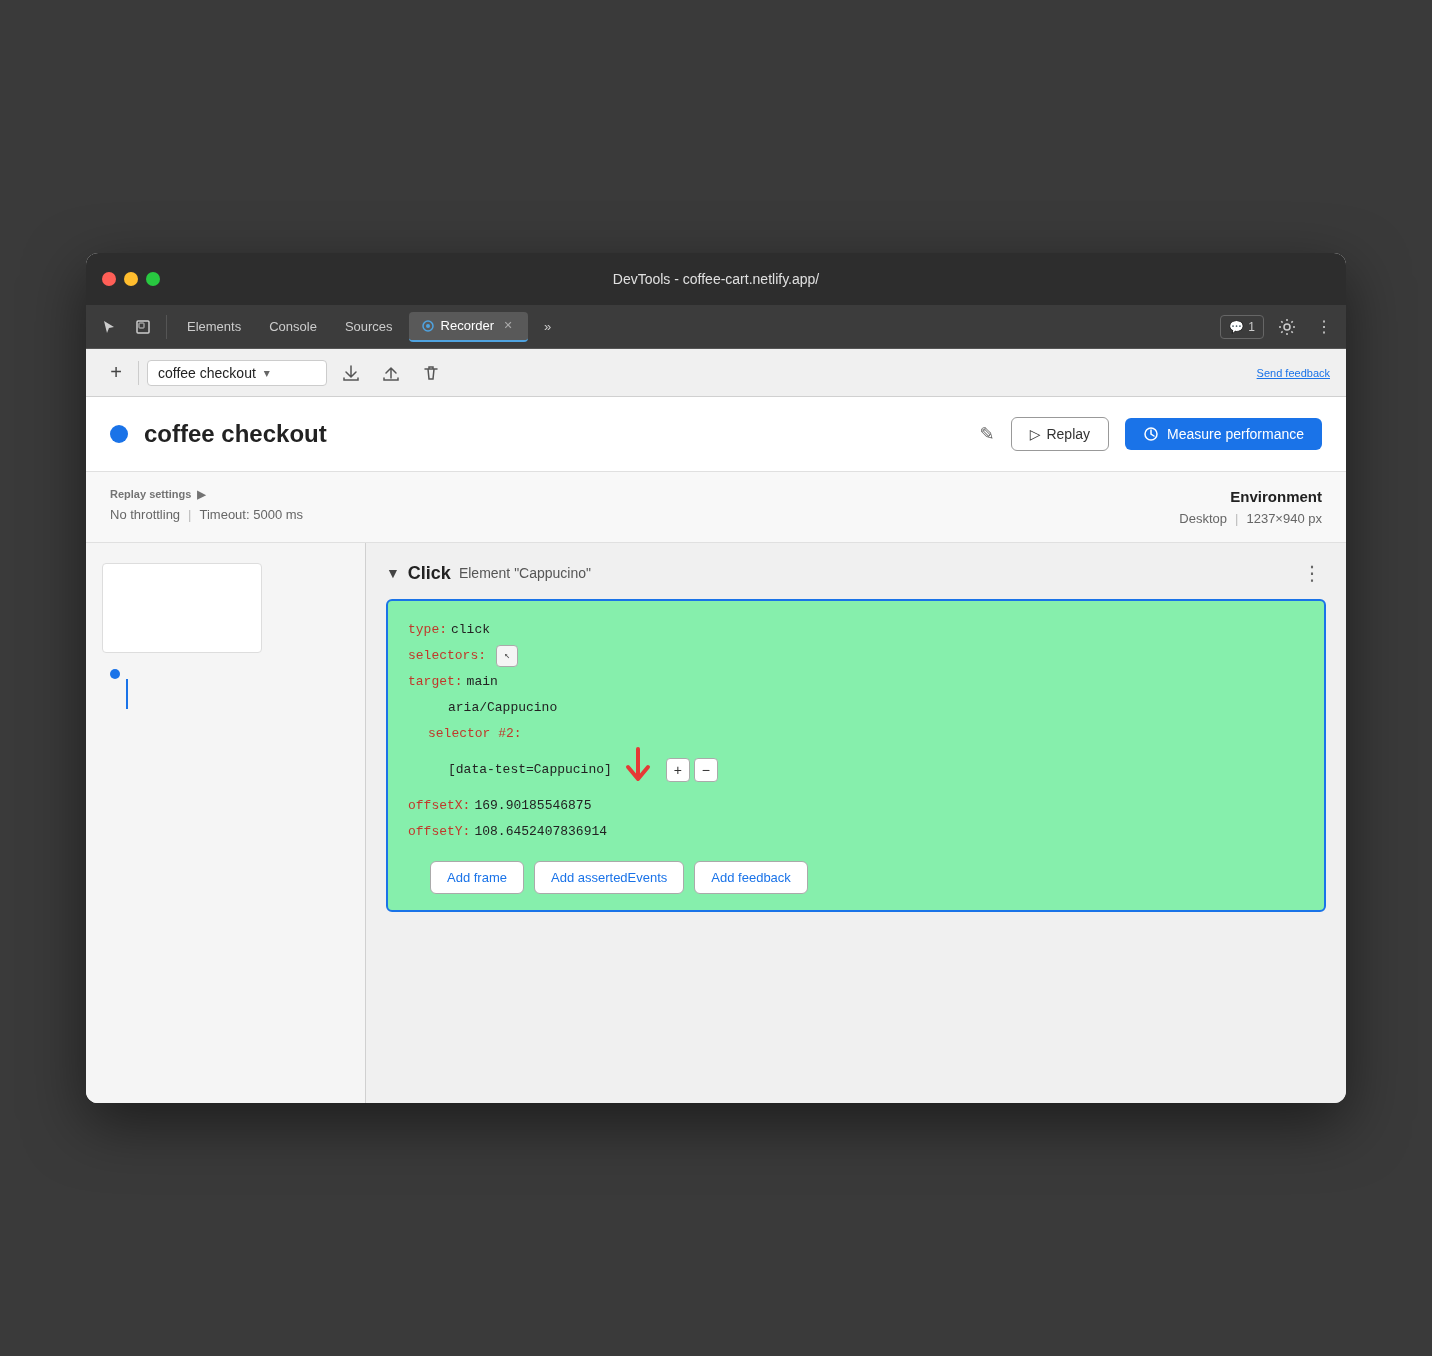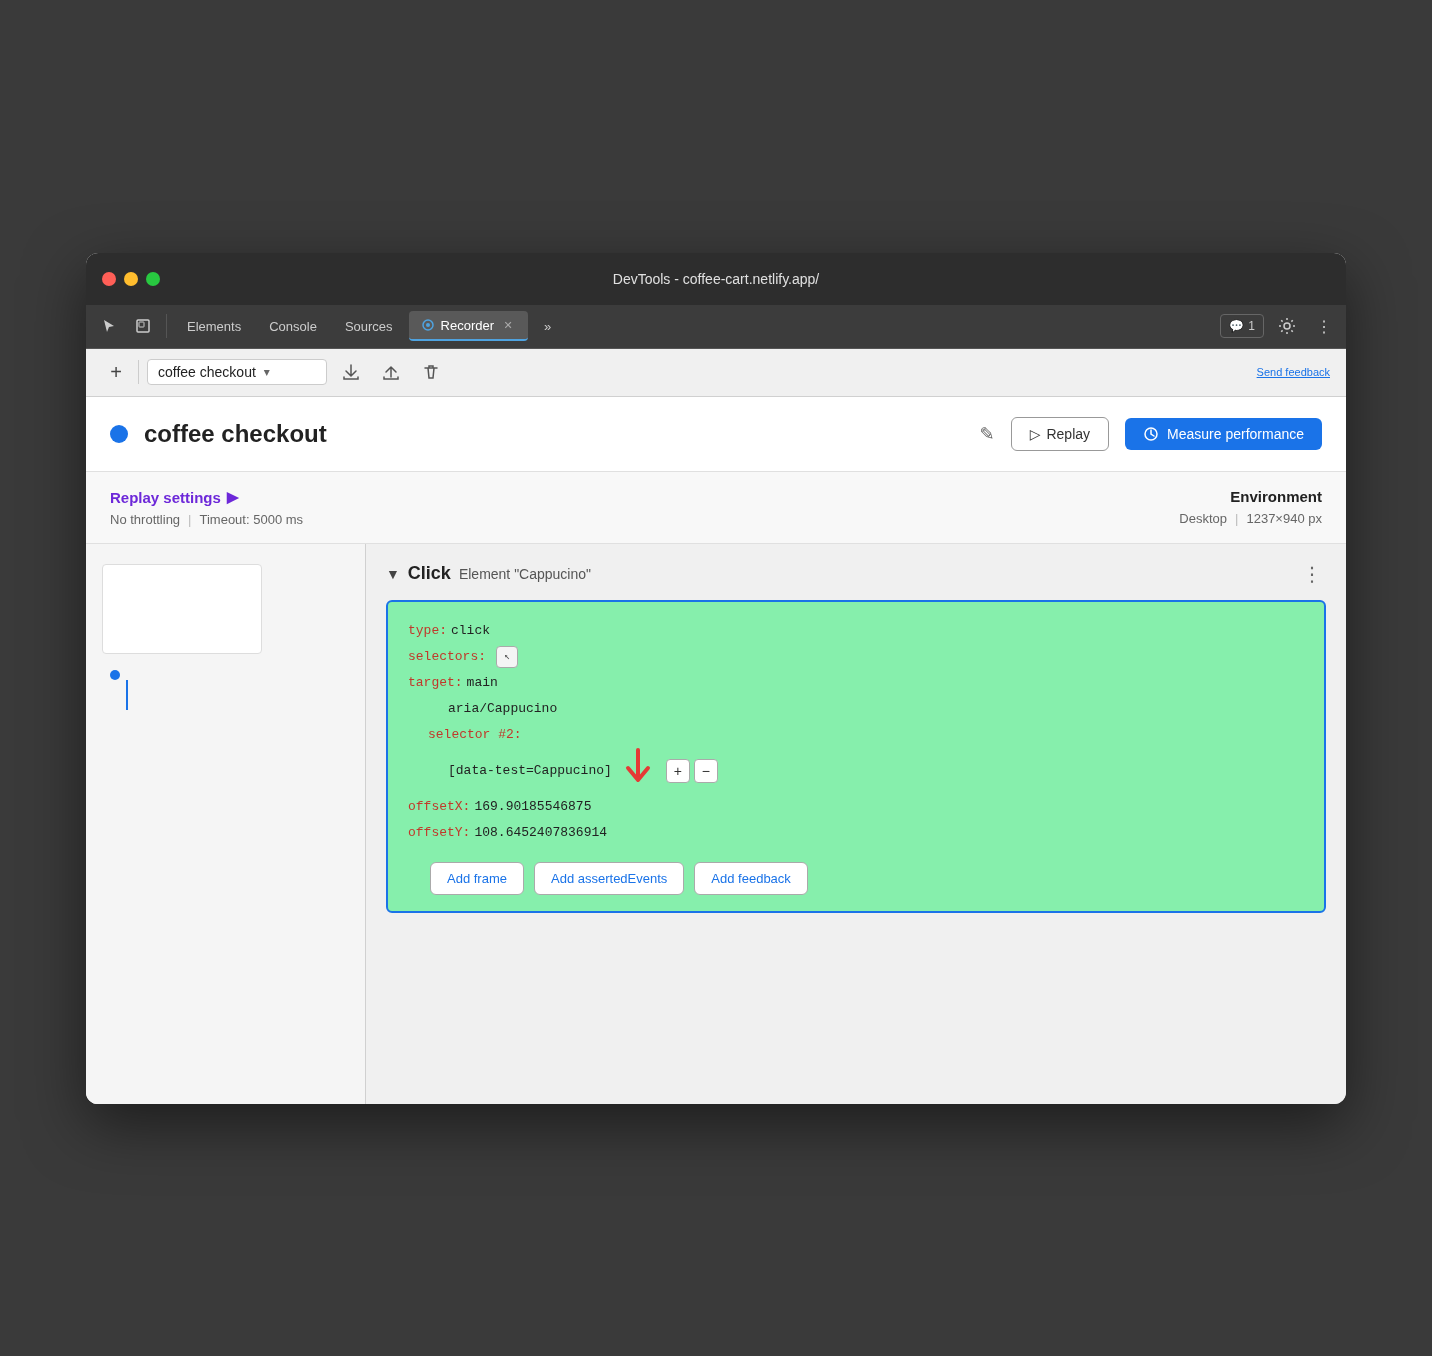--- a/index.html
+++ b/index.html
@@ -238,25 +238,25 @@
       background: #f8f8f8;
       padding: 16px 24px;
       border-bottom: 1px solid #e0e0e0;
       display: flex;
       justify-content: space-between;
       align-items: flex-start;
     }
     .settings-left {}
     .settings-title {
       display: flex;
-      align-items: flex-end;
+      align-items: flex-start;
       gap: 6px;
-      font-size: 15px;
+      font-size: 11px;
       font-weight: 600;
-      color: #6d28d9;
+      color: #737373;
       margin-bottom: 6px;
       cursor: pointer;
     }
     .settings-subtitle {
       font-size: 13px;
       color: #666;
       display: flex;
       gap: 8px;
     }
     .settings-divider { color: #bbb; }

